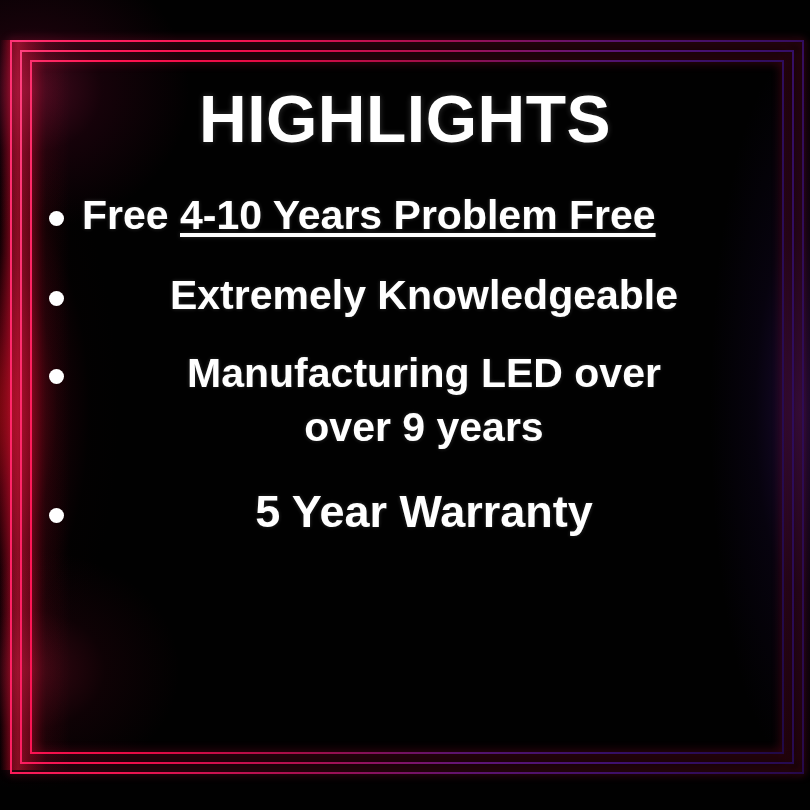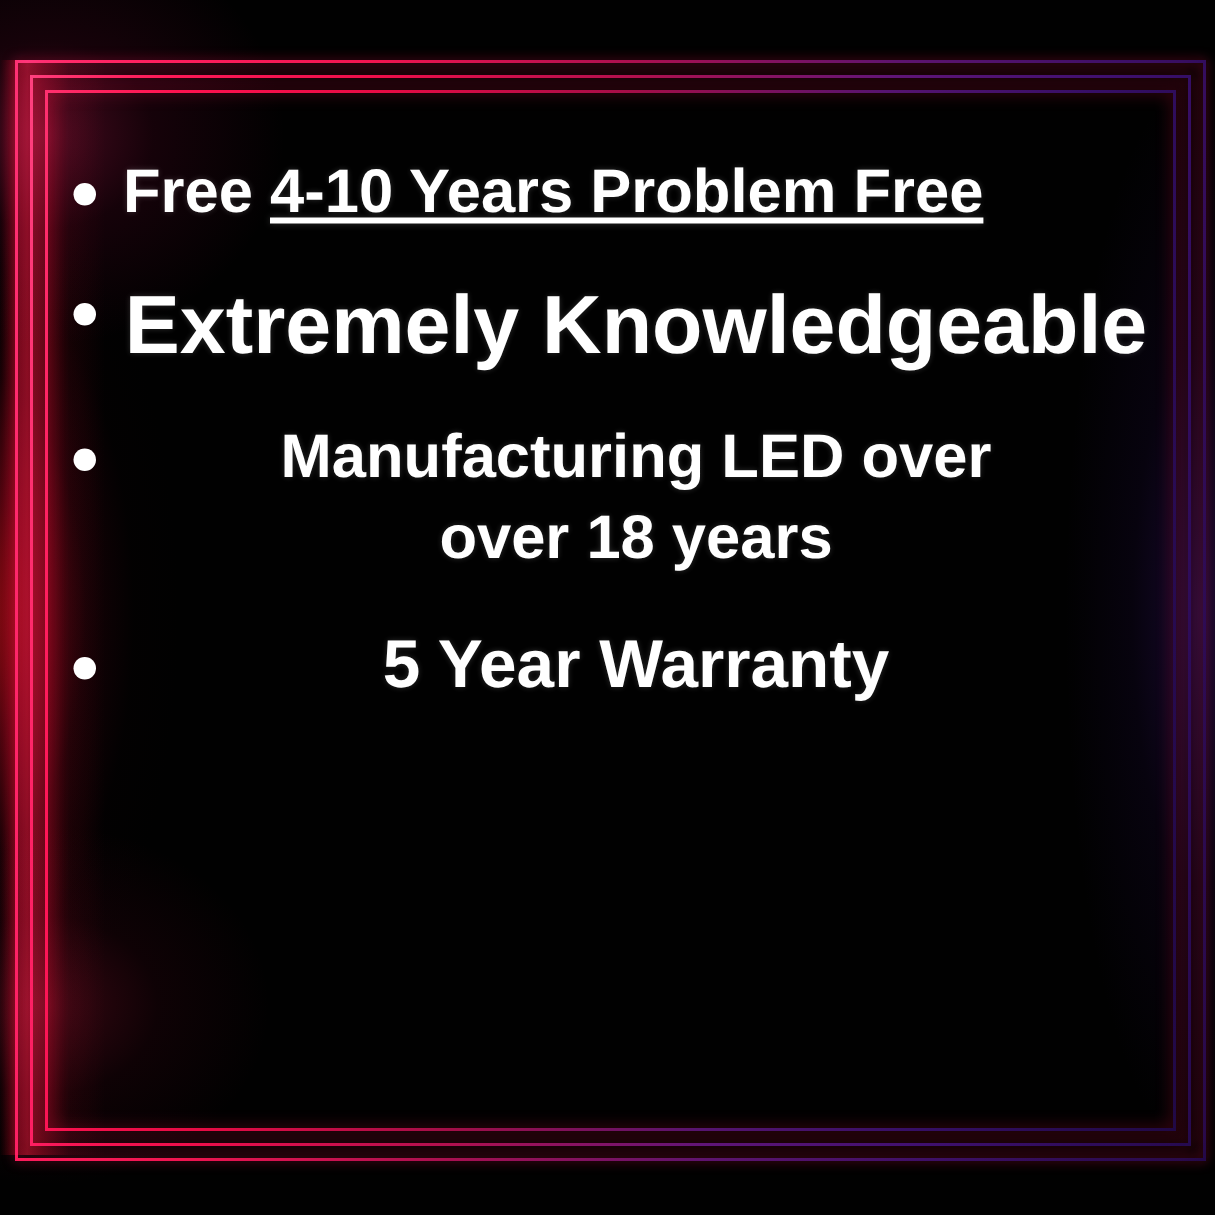--- a/index.html
+++ b/index.html
@@ -180,21 +180,21 @@
     font-size: 41px;
     font-weight: bold;
     line-height: 1.32;
     text-align: center;
     padding-right: 6px;
     text-shadow: 0 0 4px rgba(255,255,255,0.18);
   }
   .bullet-text .u { text-decoration: underline; text-underline-offset: 4px; }
 
   .row-1 .bullet-text { font-size: 41px; text-align: left; padding-left: 4px; }
-  .row-2 .bullet-text { font-size: 55px; }
+  .row-2 .bullet-text { font-size: 41px; }
   .row-3 .bullet-text { font-size: 41px; }
   .row-4 .bullet-text { font-size: 45px; }
 
   .row-1 { margin-bottom: 26px; }
   .row-2 { margin-bottom: 24px; }
   .row-3 { margin-bottom: 28px; }
   .row-4 .bullet-dot { line-height: 60px; }
 </style>
 </head>
 <body>
@@ -207,36 +207,37 @@
   <div class="glow-right"></div>
 
   <div class="frame frame-1"></div>
   <div class="frame frame-2"></div>
   <div class="frame frame-3"></div>
 
   <div class="frame-bloom-left"></div>
 
   <div class="content">
 
+    <h1 class="page-title">HIGHLIGHTS</h1>
 
     <ul class="bullet-list">
 
       <li class="bullet-row row-1">
         <span class="bullet-dot"></span>
         <span class="bullet-text"><span>Free </span><span class="u">4-10 Years Problem Free</span></span>
       </li>
 
       <li class="bullet-row row-2">
         <span class="bullet-dot"></span>
         <span class="bullet-text"><span>Extremely Knowledgeable</span><br></span>
       </li>
 
       <li class="bullet-row row-3">
         <span class="bullet-dot"></span>
-        <span class="bullet-text"><span>Manufacturing LED over</span><br><span>over 18 years</span></span>
+        <span class="bullet-text"><span>Manufacturing LED over</span><br><span>over 9 years</span></span>
       </li>
 
       <li class="bullet-row row-4">
         <span class="bullet-dot"></span>
         <span class="bullet-text">5 Year Warranty</span>
       </li>
 
     </ul>
   </div>
 </div>

